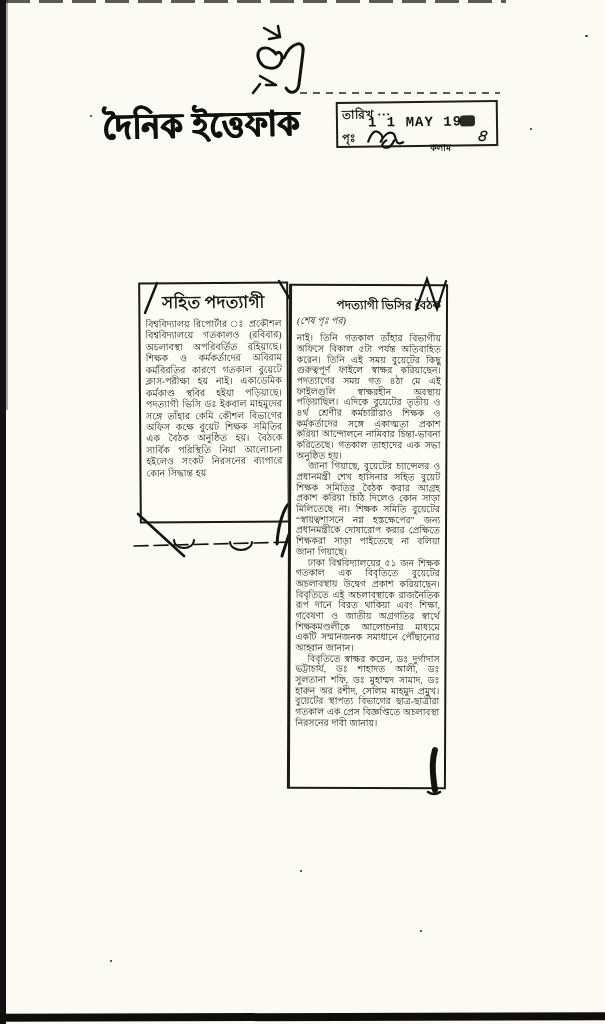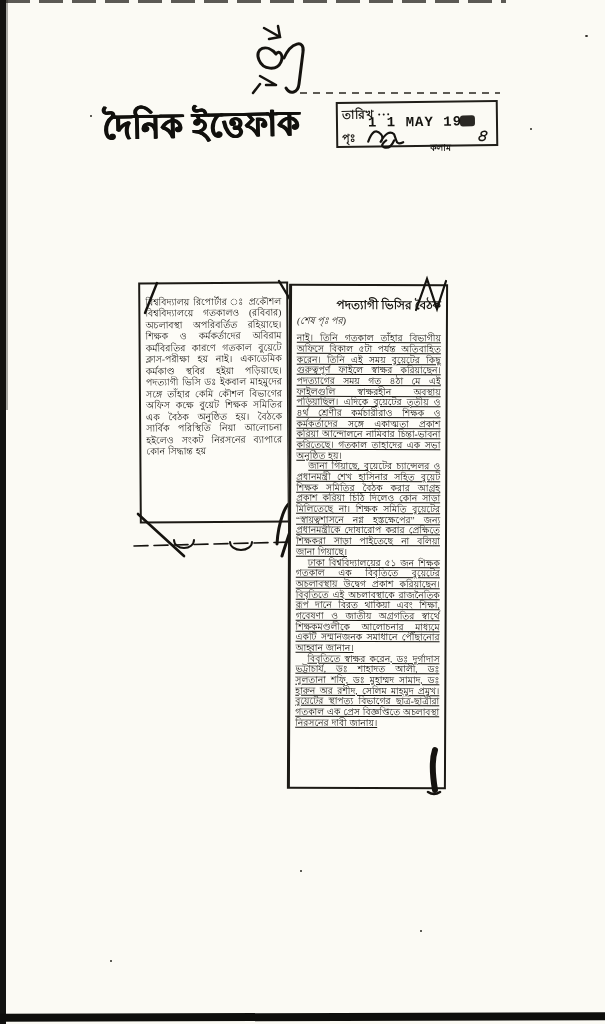--- a/index.html
+++ b/index.html
@@ -47,21 +47,21 @@
   
   .clip{position:absolute;background:#fdfcf7;border:2px solid #1c1a15;box-sizing:border-box;overflow:hidden;}
   .clip-left{left:139px;top:282px;width:150px;height:241px;transform:rotate(-0.4deg);padding:8px 5px 2px;}
   .clip-right{left:288px;top:284px;width:159px;height:505px;transform:rotate(0.25deg);border-left-width:3px;padding:4px 5px 2px;}
 
   .headline-l{font-size:17px;line-height:1.28;font-weight:bold;text-align:center;letter-spacing:.2px;}
   .headline-r{font-size:12px;line-height:1.2;font-weight:bold;text-align:right;margin-top:8px;}
   .subhead-r{font-size:9.5px;font-style:italic;margin:2px 0 4px;}
   .bodytext{font-size:9.4px;line-height:1.22;text-align:justify;margin-top:5px;word-spacing:.5px;}
   .clip-right .bodytext{margin-top:0;font-size:9.2px;line-height:1.16;}
-  .clip-right p{margin:0;text-indent:12px;text-decoration:underline;}
+  .clip-right p{margin:0;text-indent:12px;}
   .clip-right p.noindent{text-indent:0;}
   .penmark{position:absolute;}
   svg .ink{stroke:#15130f;fill:none;stroke-linecap:round;}
 </style>
 </head>
 <body>
 
 <div class="edge-left"></div>
 <div class="edge-top"></div>
 <div class="edge-bottom"></div>
@@ -89,20 +89,21 @@
   <svg class="stamp-squiggle" width="52" height="26" viewBox="0 0 52 26">
     <path class="ink" stroke-width="2.2" d="M2,18 q6,-16 13,-7 q3,4 -1,8 q8,-14 14,-8 l2,6 q1,5 7,2"></path>
     <path class="ink" stroke-width="2.2" d="M28,17 q-4,9 -10,7 q-5,-2 2,-7"></path>
   </svg>
   <span class="stamp-col-label">কলাম</span>
   <span class="stamp-col-value">৪</span>
 </div>
 
 <div class="clip clip-left">
   <div class="headline-l">
+    <div>সহিত পদত্যাগী</div>
   </div>
   <div class="bodytext">বিশ্ববিদ্যালয় রিপোর্টার ঃ প্রকৌশল বিশ্ববিদ্যালয়ে গতকালও (রবিবার) অচলাবস্থা অপরিবর্তিত রহিয়াছে। শিক্ষক ও কর্মকর্তাদের অবিরাম কর্মবিরতির কারণে গতকাল বুয়েটে ক্লাস-পরীক্ষা হয় নাই। একাডেমিক কর্মকাণ্ড স্থবির হইয়া পড়িয়াছে। পদত্যাগী ভিসি ডঃ ইকবাল মাহমুদের সঙ্গে তাঁহার কেমি কৌশল বিভাগের অফিস কক্ষে বুয়েট শিক্ষক সমিতির এক বৈঠক অনুষ্ঠিত হয়। বৈঠকে সার্বিক পরিস্থিতি নিয়া আলোচনা হইলেও সংকট নিরসনের ব্যাপারে কোন সিদ্ধান্ত হয়</div>
 
 </div>
 
 <svg class="penmark" style="left:133px;top:275px;" width="164" height="42" viewBox="0 0 164 42">
   <path class="ink" stroke-width="2.4" d="M12,38 L24,8"></path>
   <path class="ink" stroke-width="2.4" d="M146,6 L158,26"></path>
 </svg>
 

